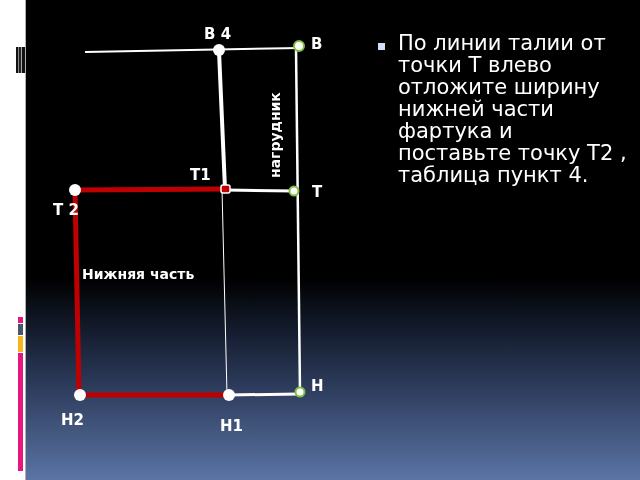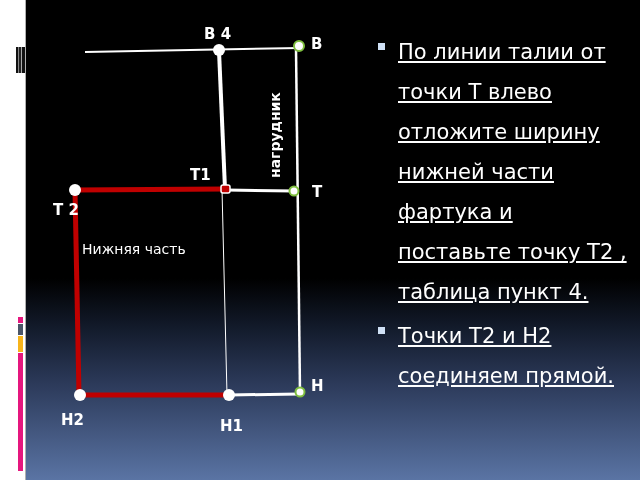--- a/index.html
+++ b/index.html
@@ -27,26 +27,26 @@
     svg.diagram { position: absolute; left: 0; top: 0; width: 640px; height: 480px; }
     .pt-label {
       position: absolute; color: #ffffff; font-weight: bold; font-size: 15px;
       font-family: "DejaVu Sans", sans-serif; line-height: 1; white-space: nowrap;
     }
     .vert-label {
       position: absolute; left: 268px; top: 178px; color: #fff; font-weight: bold; font-size: 14px;
       transform-origin: 0 0; transform: rotate(-90deg); white-space: nowrap; line-height: 1;
     }
     .region-label {
-      position: absolute; left: 82px; top: 242px; color: #fff; font-weight: normal; font-size: 14px;
+      position: absolute; left: 82px; top: 267px; color: #fff; font-weight: bold; font-size: 14px;
       white-space: nowrap; line-height: 1;
     }
     .text-panel {
       position: absolute; left: 378px; top: 32px; width: 250px;
-      color: #ffffff; font-size: 21px; line-height: 40px; text-decoration: underline;
+      color: #ffffff; font-size: 21px; line-height: 22px;
     }
     .bullet {
       position: relative; padding-left: 20px; margin: 0 0 4px 0;
     }
     .bullet-mark {
       position: absolute; left: 0; top: 11px; width: 7px; height: 7px; background: #cfe0f5;
     }
   </style>
 </head>
 <body>
@@ -100,17 +100,13 @@
 <div class="pt-label" style="left:47px;top:413px;margin-left:14px;">Н2</div>
 
 <div class="vert-label">нагрудник</div>
 <div class="region-label">Нижняя часть</div>
 
 <div class="text-panel">
   <div class="bullet">
     <span class="bullet-mark"></span>
     <span>По линии талии от точки Т влево отложите ширину нижней части фартука и поставьте точку Т2 , таблица пункт 4.</span>
   </div>
-  <div class="bullet">
-    <span class="bullet-mark"></span>
-    <span>Точки Т2 и Н2 соединяем прямой.</span>
-  </div>
 </div>
 
 </body></html>

